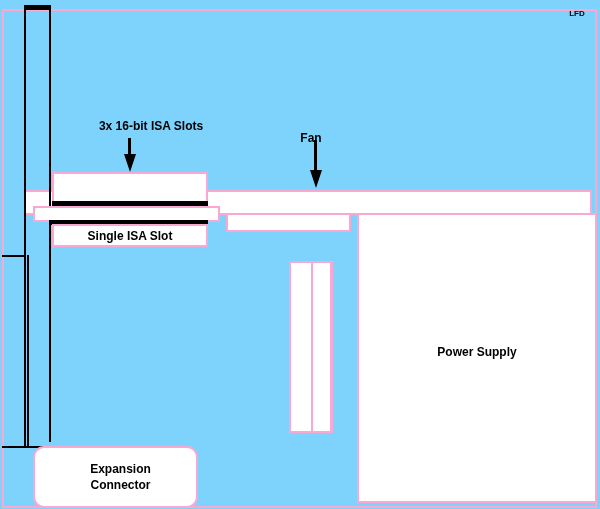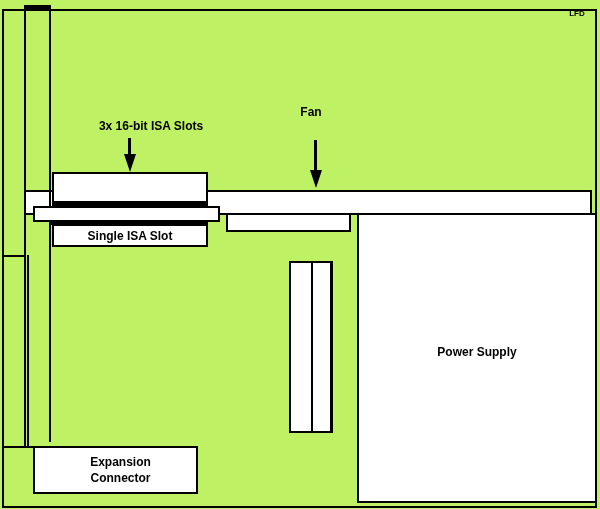--- a/index.html
+++ b/index.html
@@ -1,26 +1,26 @@
 <!DOCTYPE html>
 <html><head>
 <meta charset="utf-8">
 <style>
   html,body{margin:0;padding:0;background:#ffffff;}
   #diagram{
     position:relative;
     width:600px;height:509px;
-    background:#bef264;
+    background:#7dd3fc;
     font-family:"Liberation Sans",sans-serif;
     overflow:hidden;
   }
   .line{position:absolute;background:#000000;}
   .box{
     position:absolute;
-    border:2px solid #000000;
+    border:2px solid #f9a8d4;
     background:#ffffff;
     box-sizing:border-box;
   }
   .lbl{
     position:absolute;
     font-weight:bold;
     font-size:12px;
     line-height:15px;
     color:#000000;
     text-align:center;
@@ -69,26 +69,26 @@
   <div class="line" style="left:49px;top:220px;width:159px;height:5px;"></div>
 
   <div class="box center-flex" style="left:52px;top:224px;width:156px;height:23px;">
     <span>Single ISA Slot</span>
   </div>
 
 
   <div class="box" style="left:289px;top:261px;width:24px;height:172px;"></div>
   <div class="box" style="left:311px;top:261px;width:22px;height:172px;border-right-width:3px;"></div>
 
-  <div class="box center-flex" style="left:33px;top:446px;width:165px;height:48px;flex-direction:column;line-height:16px;padding-left:10px;">
+  <div class="box center-flex" style="left:33px;top:446px;width:165px;height:62px;flex-direction:column;line-height:16px;padding-left:10px;border-radius:11px;">
     <span>Expansion</span>
     <span>Connector</span>
   </div>
 
   <div class="lbl" style="left:71px;top:119px;width:160px;">3x 16-bit ISA Slots</div>
   <div class="arrow-shaft" style="left:128px;top:138px;height:18px;"></div>
   <div class="arrow-head" style="left:124px;top:154px;"></div>
 
-  <div class="lbl" style="left:276px;top:105px;width:70px;">Fan</div>
+  <div class="lbl" style="left:276px;top:131px;width:70px;">Fan</div>
   <div class="arrow-shaft" style="left:314px;top:140px;height:32px;"></div>
   <div class="arrow-head" style="left:310px;top:170px;"></div>
 
 </div>
 
 </body></html>

